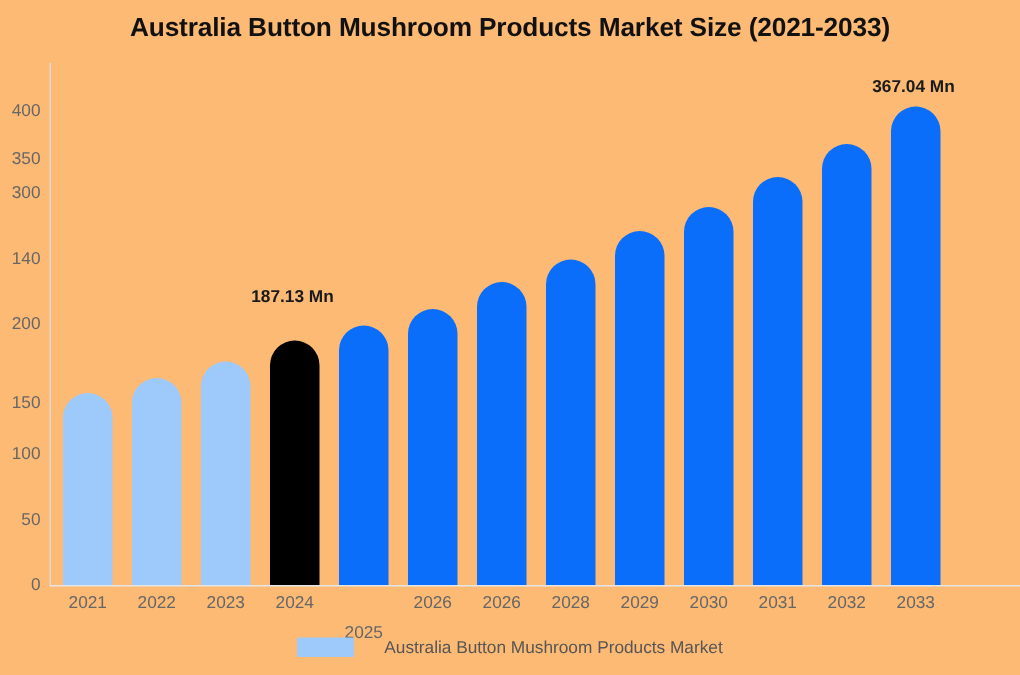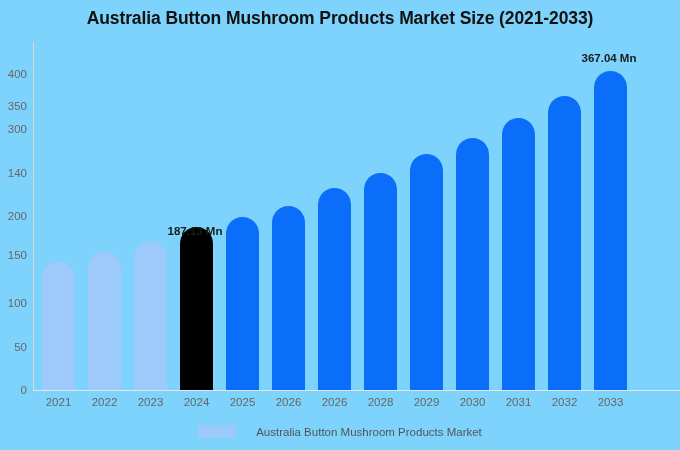--- a/index.html
+++ b/index.html
@@ -9,21 +9,21 @@
   }
   body {
     font-family: "Liberation Sans", sans-serif;
     -webkit-font-smoothing: antialiased;
   }
   #chart-root {
     position: relative;
     width: 680px;
     height: 450px;
     overflow: hidden;
-    background: #7dd3fc;
+    background: #fdba74;
   }
 
   
   .chart-title {
     position: absolute;
     left: 0;
     top: 8px;
     width: 680px;
     text-align: center;
     font-size: 17.5px;
@@ -145,21 +145,21 @@
 <body>
 
 <div id="chart-root">
 
   <div class="chart-title">Australia Button Mushroom Products Market Size (2021-2033)</div>
 
   <div class="y-labels">
       <div class="y-tick" style="top: 348px;">0</div>
       <div class="y-tick" style="top: 304.5px;">50</div>
       <div class="y-tick" style="top: 261px;">100</div>
-      <div class="y-tick" style="top: 213px;">150</div>
+      <div class="y-tick" style="top: 227px;">150</div>
       <div class="y-tick" style="top: 174px;">200</div>
       <div class="y-tick" style="top: 130.5px;">140</div>
       <div class="y-tick" style="top: 87px;">300</div>
       <div class="y-tick" style="top: 43.5px; margin-top: 20px;">350</div>
       <div class="y-tick" style="top: 0px; margin-top: 32px;">400</div>
     </div>
 
   <div class="plot-area">
     <div class="axis-line"></div>
     <div class="baseline"></div>
@@ -179,31 +179,31 @@
       <div class="bar" style="left: 469px; height: 272.31px; background: rgb(10, 110, 250);"></div>
       <div class="bar" style="left: 515px; height: 294.06px; background: rgb(10, 110, 250);"></div>
       <div class="bar" style="left: 561px; height: 319.325px; background: rgb(10, 110, 250);"></div>
     </div>
 
   <div class="x-labels">
       <div class="x-tick" style="left: 2.5px;">2021</div>
       <div class="x-tick" style="left: 48.5px;">2022</div>
       <div class="x-tick" style="left: 94.5px;">2023</div>
       <div class="x-tick" style="left: 140.5px;">2024</div>
-      <div class="x-tick" style="left: 186.5px;">2025</div>
+      <div class="x-tick" style="left: 186.5px; margin-top: 20px;">2025</div>
       <div class="x-tick" style="left: 232.5px;">2026</div>
       <div class="x-tick" style="left: 278.5px;">2026</div>
       <div class="x-tick" style="left: 324.5px;">2028</div>
       <div class="x-tick" style="left: 370.5px;">2029</div>
       <div class="x-tick" style="left: 416.5px;">2030</div>
       <div class="x-tick" style="left: 462.5px;">2031</div>
       <div class="x-tick" style="left: 508.5px;">2032</div>
       <div class="x-tick" style="left: 554.5px;">2033</div>
     </div>
 
   <div class="legend">
       <span class="legend-swatch" style="background: rgb(158, 201, 251);"></span>
       <span class="legend-text">Australia Button Mushroom Products Market</span>
     </div>
 
-<div class="value-label" style="left: 167.5px; top: 225px;">187.13 Mn</div>
+<div class="value-label" style="left: 167.5px; top: 192px;">187.13 Mn</div>
     <div class="value-label" style="left: 581.5px; top: 51.6752px;">367.04 Mn</div>
   </div>
 
 </body></html>

